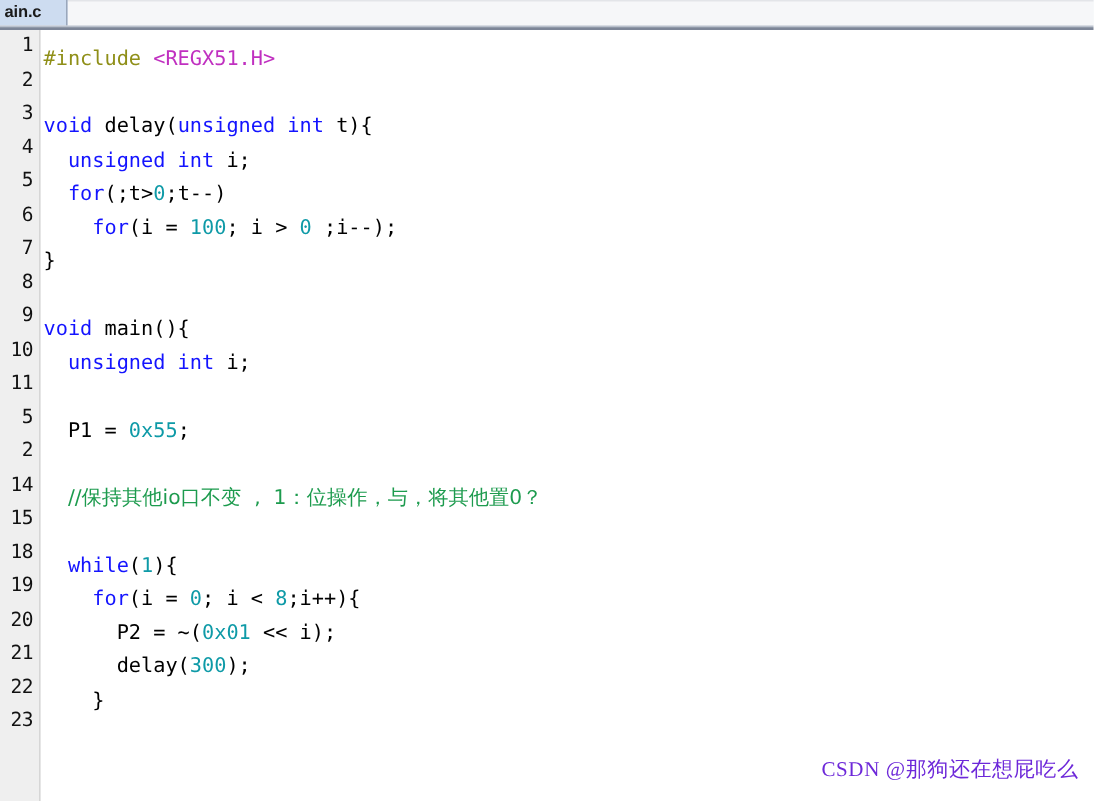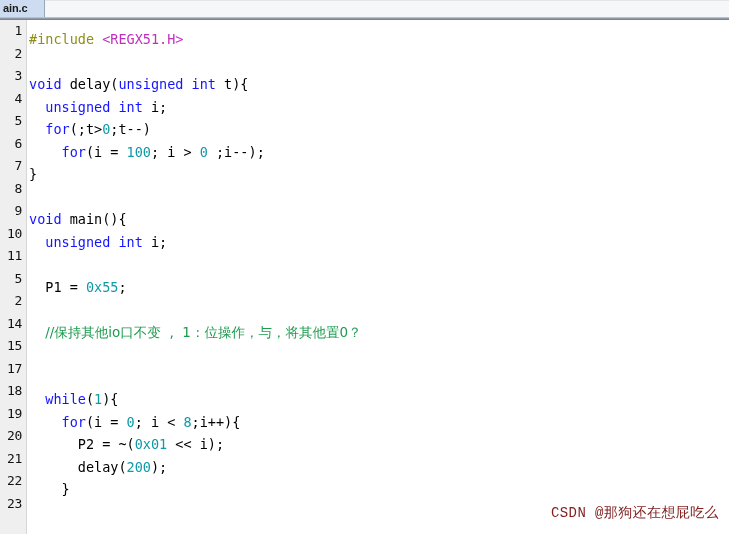--- a/index.html
+++ b/index.html
@@ -116,23 +116,23 @@
     height: 15px;
     vertical-align: -3px;
     margin-left: -1px;
   }
 
   
   #watermark {
     position: absolute;
     right: 10px;
     bottom: 12px;
-    font-family: Liberation Mono, monospace;
+    font-family: Liberation Serif, serif;
     font-size: 14px;
-    color: #7f1d1d;
+    color: #6d28d9;
     white-space: nowrap;
     letter-spacing: 0.4px;
   }
 </style>
 </head>
 <body>
 
 <div id="tabbar">
   <div id="tabbar-rest"></div>
   <div class="tab">ain.c</div>
@@ -150,23 +150,22 @@
       <div class="code-line"><span class="ln">6</span><span class="src"><span class="plain">    </span><span class="kw">for</span><span class="plain">(i = </span><span class="num">100</span><span class="plain">; i &gt; </span><span class="num">0</span><span class="plain"> ;i--);</span></span></div>
       <div class="code-line"><span class="ln">7</span><span class="src"><span class="plain">}</span></span></div>
       <div class="code-line"><span class="ln">8</span><span class="src"></span></div>
       <div class="code-line"><span class="ln">9</span><span class="src"><span class="kw">void </span><span class="plain">main(){</span></span></div>
       <div class="code-line"><span class="ln">10</span><span class="src"><span class="plain">  </span><span class="kw">unsigned int </span><span class="plain">i;</span></span></div>
       <div class="code-line"><span class="ln">11</span><span class="src"></span></div>
       <div class="code-line"><span class="ln">5</span><span class="src"><span class="plain">  P1 = </span><span class="num">0x55</span><span class="plain">;</span></span></div>
       <div class="code-line"><span class="ln">2</span><span class="src"></span></div>
       <div class="code-line"><span class="ln">14</span><span class="src"><span class="plain">  </span><span class="cmt cmt-cn">//保持其他io口不变  ,  1：位操作，与，将其他置0？</span></span></div>
       <div class="code-line"><span class="ln">15</span><span class="src"></span></div>
-      <div class="code-line"><span class="ln">17</span><span class="src"></span></div>
       <div class="code-line"><span class="ln">18</span><span class="src"><span class="plain">  </span><span class="kw">while</span><span class="plain">(</span><span class="num">1</span><span class="plain">){</span></span></div>
       <div class="code-line"><span class="ln">19</span><span class="src"><span class="plain">    </span><span class="kw">for</span><span class="plain">(i = </span><span class="num">0</span><span class="plain">; i &lt; </span><span class="num">8</span><span class="plain">;i++){</span></span></div>
       <div class="code-line"><span class="ln">20</span><span class="src"><span class="plain">      P2 = ~(</span><span class="num">0x01</span><span class="plain"> &lt;&lt; i);</span></span></div>
-      <div class="code-line"><span class="ln">21</span><span class="src"><span class="plain">      delay(</span><span class="num">200</span><span class="plain">);</span></span></div>
+      <div class="code-line"><span class="ln">21</span><span class="src"><span class="plain">      delay(</span><span class="num">300</span><span class="plain">);</span></span></div>
       <div class="code-line"><span class="ln">22</span><span class="src"><span class="plain">    }</span></span></div>
       <div class="code-line"><span class="ln">23</span><span class="src"></span></div>
     </div>
 </div>
 
 <div id="watermark">CSDN @那狗还在想屁吃么</div>
 
 </body></html>

